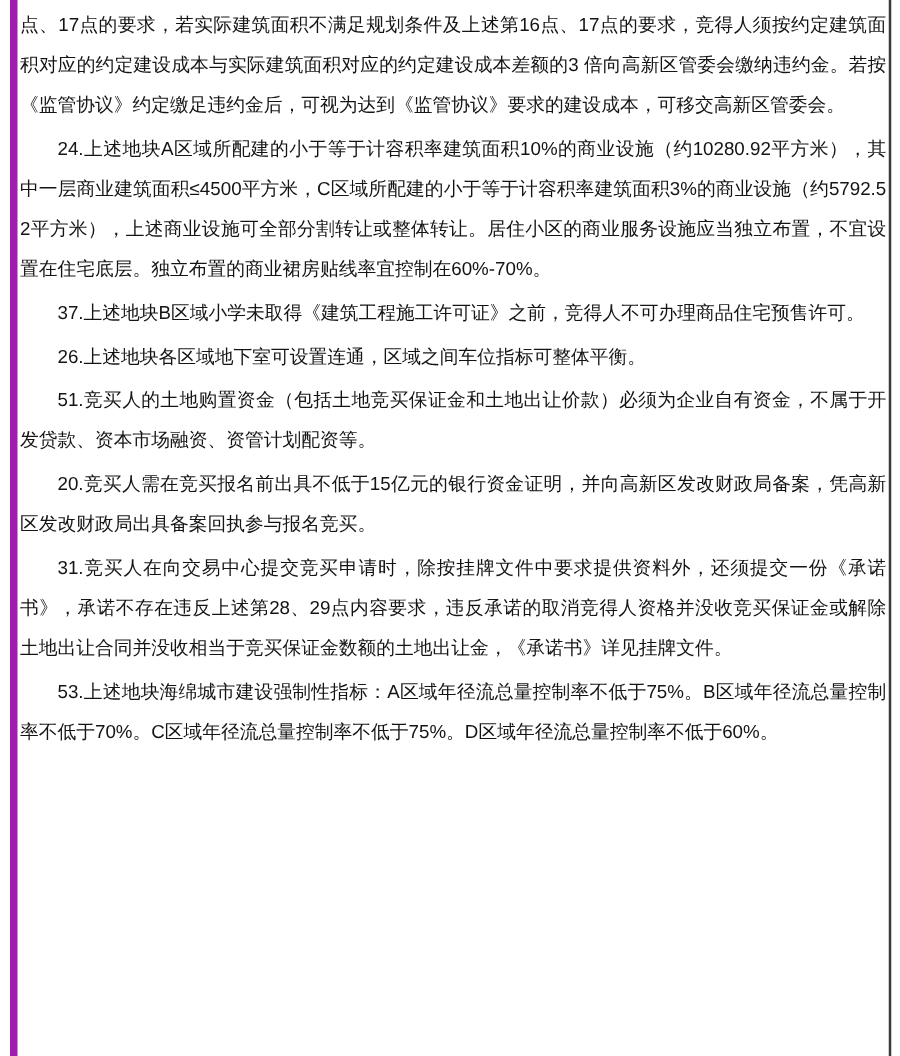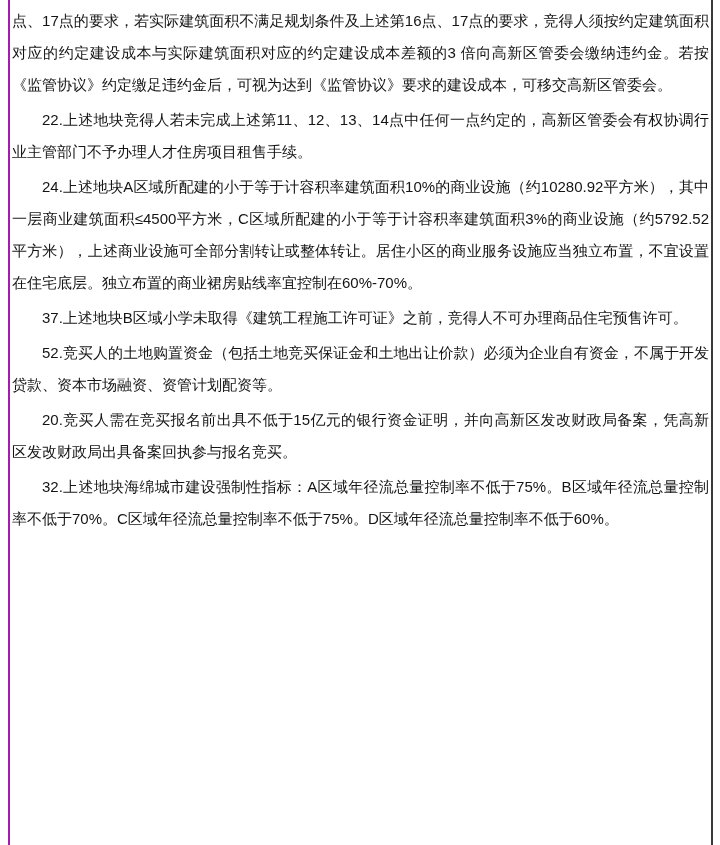--- a/index.html
+++ b/index.html
@@ -14,21 +14,21 @@
     background: #ffffff;
     overflow: hidden;
     font-family: "Liberation Sans", sans-serif;
   }
   .content {
     position: absolute;
     top: 0;
     bottom: 0;
     left: 8px;
     right: 7px;
-    border-left: 2px solid #a21caf;
+    border-left: 6px solid #a21caf;
     border-right: 2px solid #3a3a3a;
     box-sizing: border-box;
     padding: 5px 2px 0 2px;
     overflow: hidden;
   }
   .content p {
     margin: 0 0 3px 0;
     font-size: 15px;
     line-height: 32px;
     color: #141414;
@@ -40,20 +40,21 @@
   .content p.continuation {
     text-indent: 0;
   }
 </style>
 </head>
 <body>
 
 <div class="page">
   <div class="content">
     <p class="continuation">点、17点的要求，若实际建筑面积不满足规划条件及上述第16点、17点的要求，竞得人须按约定建筑面积对应的约定建设成本与实际建筑面积对应的约定建设成本差额的3 倍向高新区管委会缴纳违约金。若按《监管协议》约定缴足违约金后，可视为达到《监管协议》要求的建设成本，可移交高新区管委会。</p>
-    <p>22.上述地块竞得人若未完成上述第11、12、13、14点中任何一点约定的，高新区管委会有权协调行业主管部门不予办理人才住房项目租售手续。</p>
     <p>24.上述地块A区域所配建的小于等于计容积率建筑面积10%的商业设施（约10280.92平方米），其中一层商业建筑面积≤4500平方米，C区域所配建的小于等于计容积率建筑面积3%的商业设施（约5792.52平方米），上述商业设施可全部分割转让或整体转让。居住小区的商业服务设施应当独立布置，不宜设置在住宅底层。独立布置的商业裙房贴线率宜控制在60%-70%。</p>
     <p>37.上述地块B区域小学未取得《建筑工程施工许可证》之前，竞得人不可办理商品住宅预售许可。</p>
-    <p>52.竞买人的土地购置资金（包括土地竞买保证金和土地出让价款）必须为企业自有资金，不属于开发贷款、资本市场融资、资管计划配资等。</p>
+    <p>26.上述地块各区域地下室可设置连通，区域之间车位指标可整体平衡。</p>
+    <p>51.竞买人的土地购置资金（包括土地竞买保证金和土地出让价款）必须为企业自有资金，不属于开发贷款、资本市场融资、资管计划配资等。</p>
     <p>20.竞买人需在竞买报名前出具不低于15亿元的银行资金证明，并向高新区发改财政局备案，凭高新区发改财政局出具备案回执参与报名竞买。</p>
-    <p>32.上述地块海绵城市建设强制性指标：A区域年径流总量控制率不低于75%。B区域年径流总量控制率不低于70%。C区域年径流总量控制率不低于75%。D区域年径流总量控制率不低于60%。</p>
+    <p>31.竞买人在向交易中心提交竞买申请时，除按挂牌文件中要求提供资料外，还须提交一份《承诺书》，承诺不存在违反上述第28、29点内容要求，违反承诺的取消竞得人资格并没收竞买保证金或解除土地出让合同并没收相当于竞买保证金数额的土地出让金，《承诺书》详见挂牌文件。</p>
+    <p>53.上述地块海绵城市建设强制性指标：A区域年径流总量控制率不低于75%。B区域年径流总量控制率不低于70%。C区域年径流总量控制率不低于75%。D区域年径流总量控制率不低于60%。</p>
   </div>
 </div>
 
 </body></html>

